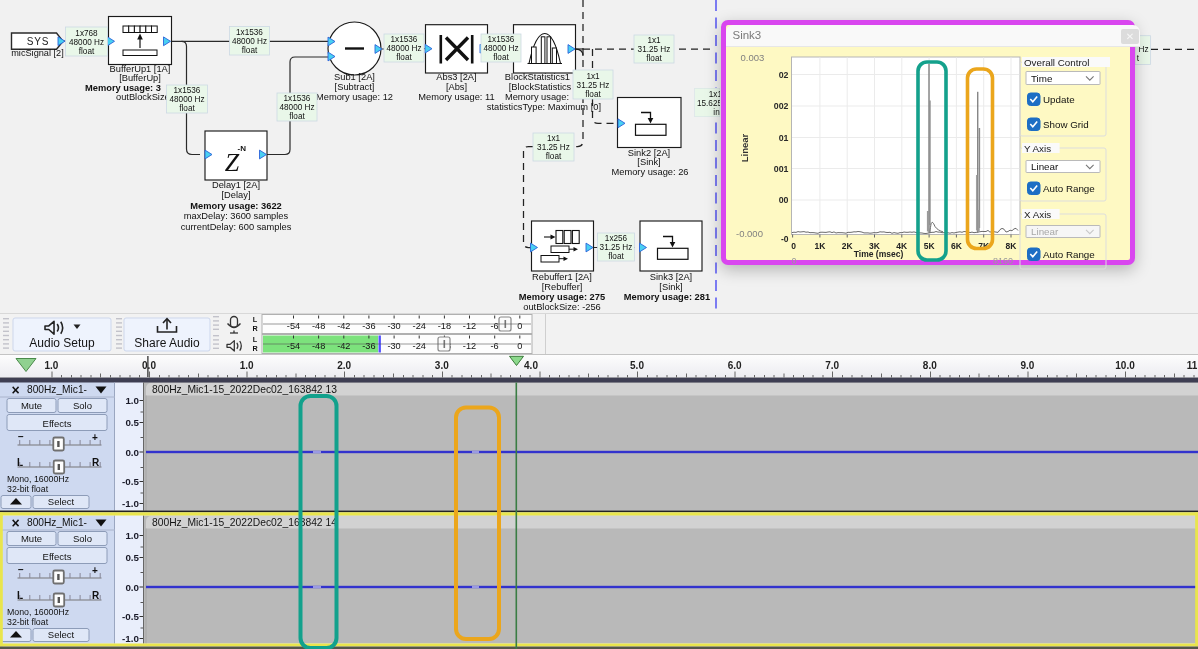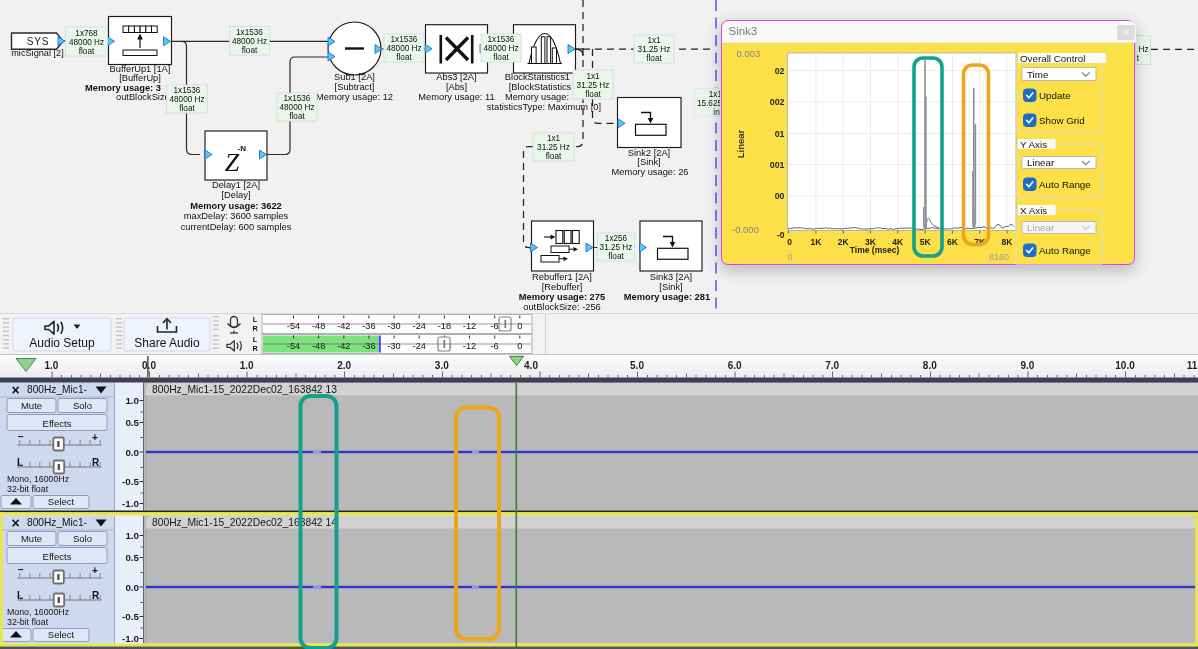--- a/index.html
+++ b/index.html
@@ -1,18 +1,18 @@
 <!DOCTYPE html>
 <html><head><meta charset="utf-8">
 <style>
 *{margin:0;padding:0;box-sizing:border-box}
 html,body{width:1198px;height:649px;overflow:hidden;font-family:"Liberation Sans",sans-serif;background:#f1f1f1}
 #page{position:relative;width:1198px;height:649px}
 .abs{position:absolute}
-#sinkwin{left:721px;top:20px;width:414px;height:245px;background:#fde047;border:1px solid #d946ef;border-radius:7px;box-shadow:0 5px 16px rgba(0,0,0,.25)}
+#sinkwin{left:721px;top:20px;width:414px;height:245px;background:#fef9c3;border:5px solid #d946ef;border-radius:7px;box-shadow:0 5px 16px rgba(0,0,0,.25)}
 </style></head>
 <body>
 <div id="page">
   <div class="abs" style="left:0;top:0;width:1198px;height:313px;background:#f1f1f1">
     <svg width="1198" height="313" style="position:absolute;left:0;top:0">
         <rect x="0" y="0" width="1198" height="313" fill="#f1f1f1"></rect>
         <path d="M58,41 L107,41" stroke="#2a2a2a" stroke-width="1.2" fill="none"></path>
         <path d="M170,41.3 L328,41.4" stroke="#2a2a2a" stroke-width="1.2" fill="none"></path>
         <path d="M181.5,41.3 Q186.5,41.3 186.5,46.3 L186.5,149 Q186.5,154.5 192,154.5 L200,154.5" stroke="#2a2a2a" stroke-width="1.2" fill="none"></path>
         <path d="M266,154.5 L285,154.5 Q290,154.5 290,149.5 L290,62 Q290,57 295,57 L328,57" stroke="#2a2a2a" stroke-width="1.2" fill="none"></path>

